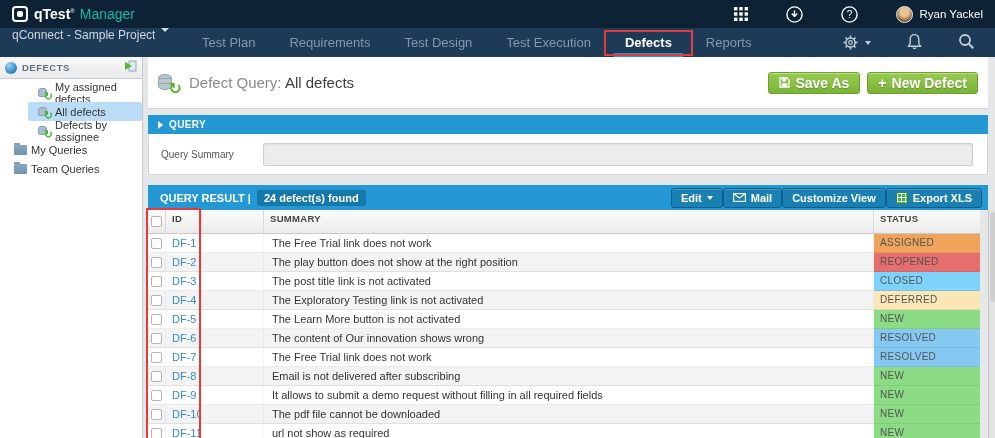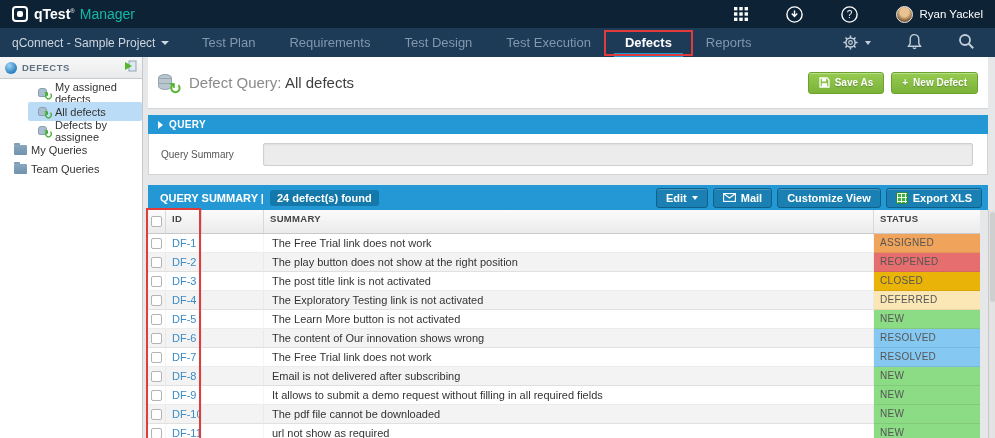--- a/index.html
+++ b/index.html
@@ -22,21 +22,21 @@
   .tb-icon svg { display:block; }
   .user { display:flex; align-items:center; gap:7px; }
   .avatar { width:17px; height:17px; border-radius:50%;
             background:radial-gradient(circle at 50% 35%, #e8c291 35%, #7e5a33 70%, #4a3односторонь); 
             background:radial-gradient(circle at 50% 35%, #e8c291 35%, #7e5a33 72%);
             border:1px solid #e9eef2; }
   .user-name { color:#fff; font-size:11.5px; }
   
   .navbar { position:absolute; top:28px; left:0; right:0; height:29px; background:#1d3a57;
             display:flex; align-items:stretch; }
-  .project-sel { display:flex; align-items:center; gap:6px; color:#cdd7df; font-size:12px;
+  .project-sel { display:flex; align-items:flex-start; gap:6px; color:#cdd7df; font-size:12px;
                  padding:0 12px; }
   .caret-down { width:0; height:0; border-left:4px solid transparent; border-right:4px solid transparent;
                 border-top:4px solid #cdd7df; display:inline-block; }
   .nav-items { display:flex; position:absolute; left:185px; top:0; bottom:0; }
   .nav-item { position:relative; display:flex; align-items:center; padding:0 17px;
               color:#8298ad; font-size:13px; cursor:default; }
   .nav-item.active { color:#fff; font-weight:bold; }
   .nav-item.active::after { content:""; position:absolute; left:6px; right:6px; bottom:0;
               height:4px; background:#1e9ad6; }
   .nav-item.active::before { content:""; position:absolute; top:2px; bottom:1px; left:-4px; right:-4px;
@@ -79,40 +79,40 @@
                  border:1px solid #97a6b0; border-radius:7px/4px; }
   .title-icon .cyl::before { content:""; position:absolute; left:0; right:0; top:3px; border-top:1px solid #97a6b0; }
   .title-icon .cyl::after  { content:""; position:absolute; left:0; right:0; top:8px; border-top:1px solid #97a6b0; }
   .title-icon .rf { position:absolute; right:-2px; bottom:-4px; font-size:16px; font-weight:bold;
                  color:#52b62e; line-height:1; }
   .page-title { font-size:15px; color:#8a8a8a; }
   .page-title b { color:#3f3f3f; font-weight:normal; }
   .title-actions { margin-left:auto; display:flex; gap:7px; }
   .btn-green { height:22px; display:flex; align-items:center; gap:5px; padding:0 10px;
                background:linear-gradient(#97cb52,#7ab338); border:1px solid #6ba22d; border-radius:3px;
-               color:#fff; font-size:10px; font-weight:bold; text-shadow:0 1px 1px rgba(0,0,0,.25);
+               color:#fff; font-size:14px; font-weight:bold; text-shadow:0 1px 1px rgba(0,0,0,.25);
                box-shadow:inset 0 1px 0 rgba(255,255,255,.35); cursor:pointer; }
   
   .query-bar { margin-top:6px; height:19px; background:#2398d5; display:flex; align-items:center;
                gap:6px; padding:0 10px; }
   .tri-right { width:0; height:0; border-top:4px solid transparent; border-bottom:4px solid transparent;
                border-left:5px solid #fff; }
   .query-bar-label { color:#fff; font-size:10px; font-weight:bold; letter-spacing:.4px; }
   .query-body { height:41px; background:#fff; border:1px solid #d4d4d4; border-top:none;
                 display:flex; align-items:center; padding:0 12px; }
   .qs-label { font-size:10px; color:#555; width:102px; flex:none; }
   .qs-input { flex:1; height:23px; background:#ececec; border:1px solid #cfcfcf; border-radius:2px;
               box-shadow:inset 0 1px 2px rgba(0,0,0,.07); margin-right:2px; }
   
   .results { margin-top:10px; position:relative; }
   .result-bar { height:25px; background:#2398d5; display:flex; align-items:center; padding:0 6px; gap:6px; }
   .result-label { color:#fff; font-size:11px; font-weight:bold; padding-left:6px; }
   .count-badge { background:#1478aa; color:#fff; font-size:11px; font-weight:bold;
                  padding:2px 7px; border-radius:3px; }
-  .result-actions { margin-left:auto; display:flex; gap:5px; }
+  .result-actions { margin-left:auto; display:flex; }
   .btn-blue { height:20px; display:flex; align-items:center; gap:5px; padding:0 9px;
               background:#1a80b4; border:1px solid #0e5f89; border-radius:3px; color:#fff;
               font-size:11px; font-weight:bold; box-shadow:inset 0 1px 0 rgba(255,255,255,.2); cursor:pointer; }
   .xls-glyph { width:12px; height:12px; background:#3fae46; border:1px solid #2c8a33; border-radius:2px;
                background-image:linear-gradient(rgba(255,255,255,.9) 1px, transparent 1px),
                                 linear-gradient(90deg, rgba(255,255,255,.9) 1px, transparent 1px);
                background-size:4px 4px; }
   
   .tablewrap { position:relative; background:#fff; width:832px; }
   .thead, .trow { display:grid; grid-template-columns:18px 36px 62px 1fr 106px; }
@@ -295,21 +295,21 @@
     <span class="tri-right"></span>
     <span class="query-bar-label">QUERY</span>
   </div>
   <div class="query-body">
     <span class="qs-label">Query Summary</span>
     <div class="qs-input"></div>
   </div>
 
   <div class="results">
     <div class="result-bar">
-      <span class="result-label">QUERY SUMMARY |</span>
+      <span class="result-label">QUERY RESULT |</span>
       <span class="count-badge">24 defect(s) found</span>
       <div class="result-actions">
         <div class="btn-blue">
           <span>Edit</span>
           <span class="caret-sm" style="border-top-color:#fff"></span>
         </div>
         <div class="btn-blue">
           <svg width="13" height="9" viewBox="0 0 13 9">
             <rect x=".6" y=".6" width="11.8" height="7.8" fill="none" stroke="#fff" stroke-width="1.1"></rect>
             <path d="M.8.8 L6.5 5 L12.2.8" fill="none" stroke="#fff" stroke-width="1.1"></path>
@@ -355,21 +355,21 @@
             <div class="td sum">The play button does not show at the right position</div>
             <div class="td status" style="background: rgb(230, 110, 110);">REOPENED</div>
           </div>
           <div class="trow">
             <div class="td cb">
               <span class="cbx"></span>
             </div>
             <div class="td id"><a href="#">DF-3</a></div>
             <div class="td"></div>
             <div class="td sum">The post title link is not activated</div>
-            <div class="td status" style="background: #eab308;">CLOSED</div>
+            <div class="td status" style="background: #7dd3fc;">CLOSED</div>
           </div>
           <div class="trow alt">
             <div class="td cb">
               <span class="cbx"></span>
             </div>
             <div class="td id"><a href="#">DF-4</a></div>
             <div class="td"></div>
             <div class="td sum">The Exploratory Testing link is not activated</div>
             <div class="td status" style="background: rgb(251, 231, 181);">DEFERRED</div>
           </div>

